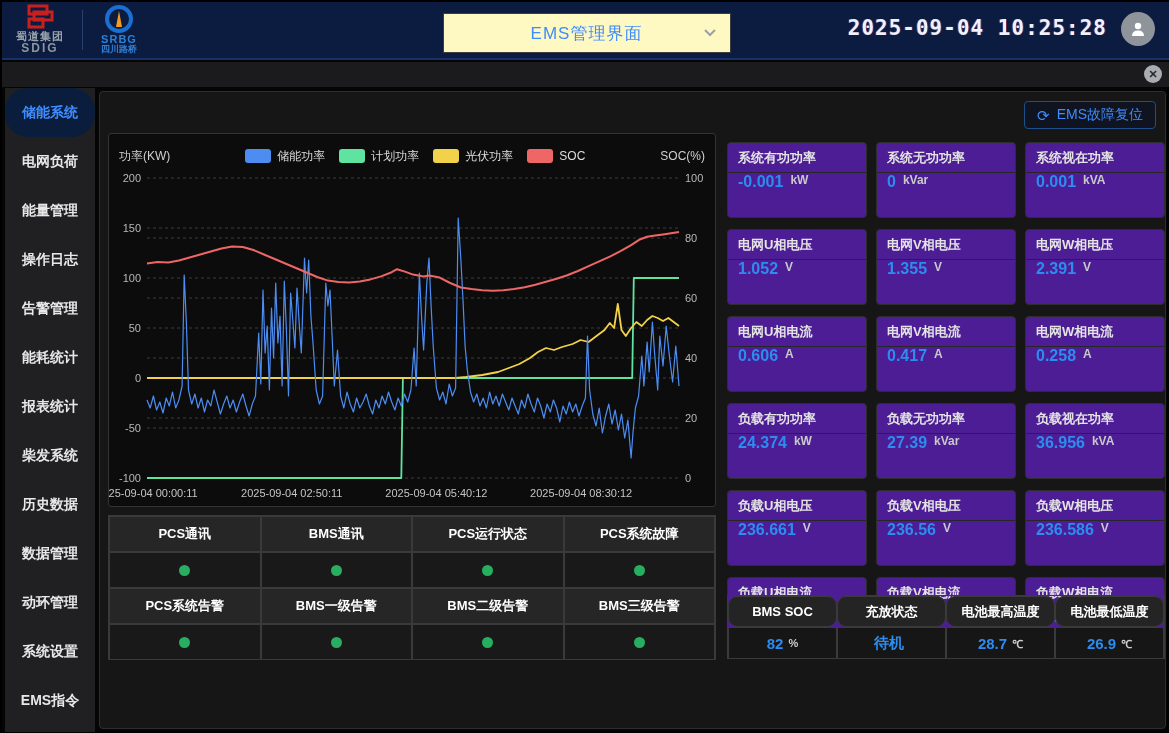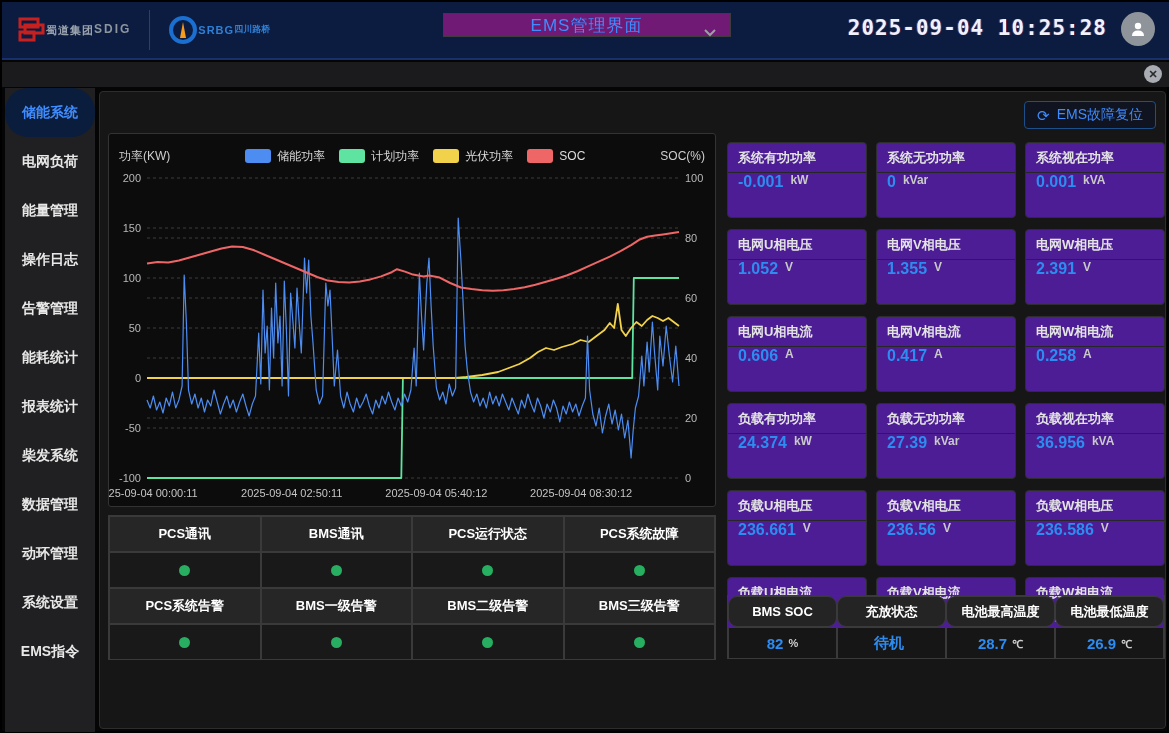--- a/index.html
+++ b/index.html
@@ -2,27 +2,27 @@
 <html><head>
 <meta charset="utf-8">
 <style>
   * { margin:0; padding:0; box-sizing:border-box; }
   html,body { width:1169px; height:733px; background:#000; font-family:"Liberation Sans", sans-serif; overflow:hidden; }
   #stage { position:relative; width:1169px; height:733px; background:#050505; border:2px solid #000; }
 
   
   .header { position:absolute; left:0; top:0; width:1169px; height:58px; background:#0c1c40; border-bottom:2px solid #16306b; display:flex; align-items:center; }
   .logo-wrap { display:flex; align-items:center; gap:14px; padding-left:14px; }
-  .logo-block { display:flex; flex-direction:row; align-items:center; line-height:1.1; }
+  .logo-block { display:flex; flex-direction:column; align-items:center; line-height:1.1; }
   .logo-cn { color:#9aa3ad; font-size:11px; font-weight:bold; letter-spacing:1px; }
   .logo-en { color:#8d969f; font-size:12px; font-weight:bold; letter-spacing:2px; }
   .logo2-en { color:#2f7fd6; font-size:11px; font-weight:bold; letter-spacing:1px; }
   .logo2-cn { color:#2f7fd6; font-size:9px; font-weight:bold; }
   .logo-sep { width:1px; height:40px; background:#27406f; margin:0 4px; }
-  .screen-select { position:absolute; left:50%; top:11px; transform:translateX(-50%); width:288px; height:24px; background:#701a75; border:1px solid #3c3c3c; display:flex; align-items:center; justify-content:center; gap:10px; cursor:pointer; }
+  .screen-select { position:absolute; left:50%; top:11px; transform:translateX(-50%); width:288px; height:40px; background:#fef9c3; border:1px solid #3c3c3c; display:flex; align-items:center; justify-content:center; gap:10px; cursor:pointer; }
   .screen-select-label { color:#3f8cff; font-size:17px; letter-spacing:1px; }
   .chev { position:absolute; right:14px; top:15px; }
   .clock { position:absolute; right:64px; top:14px; font-family:"DejaVu Sans Mono", monospace; font-weight:bold; font-size:21px; color:#eef2fa; letter-spacing:1px; text-shadow:1px 0 0 rgba(255,70,70,.4), -1px 0 0 rgba(90,130,255,.45); }
   .avatar { position:absolute; right:16px; top:10px; width:34px; height:34px; border-radius:50%; background:#8f949b; display:flex; align-items:center; justify-content:center; cursor:pointer; }
 
   
   .tabbar { position:absolute; left:0; top:60px; width:1169px; height:25px; background:#1b1b1d; }
   .close-btn { position:absolute; right:9px; top:3px; width:18px; height:18px; border-radius:50%; background:#a9adb3; color:#2a2a2a; font-size:11px; font-weight:bold; display:flex; align-items:center; justify-content:center; cursor:pointer; }
 
   
@@ -124,20 +124,21 @@
   <div class="sidebar">
     <div id="sidebar-list">
         <div class="side-item active">储能系统</div>
         <div class="side-item">电网负荷</div>
         <div class="side-item">能量管理</div>
         <div class="side-item">操作日志</div>
         <div class="side-item">告警管理</div>
         <div class="side-item">能耗统计</div>
         <div class="side-item">报表统计</div>
         <div class="side-item">柴发系统</div>
+        <div class="side-item">历史数据</div>
         <div class="side-item">数据管理</div>
         <div class="side-item">动环管理</div>
         <div class="side-item">系统设置</div>
         <div class="side-item">EMS指令</div>
       </div>
   </div>
 
   <div class="main">
 
     <div class="reset-btn">

